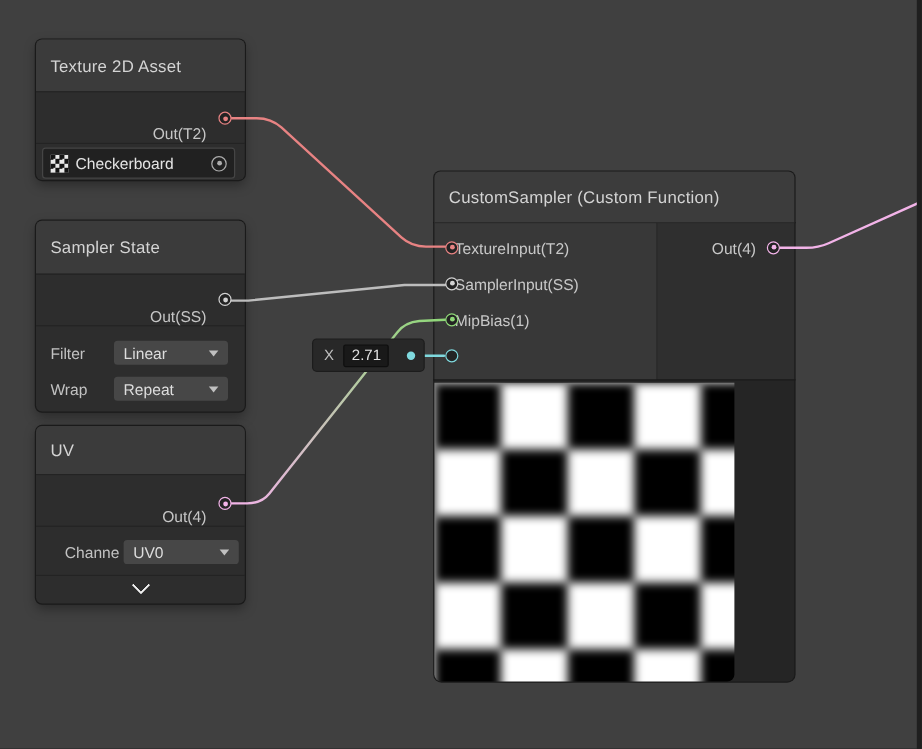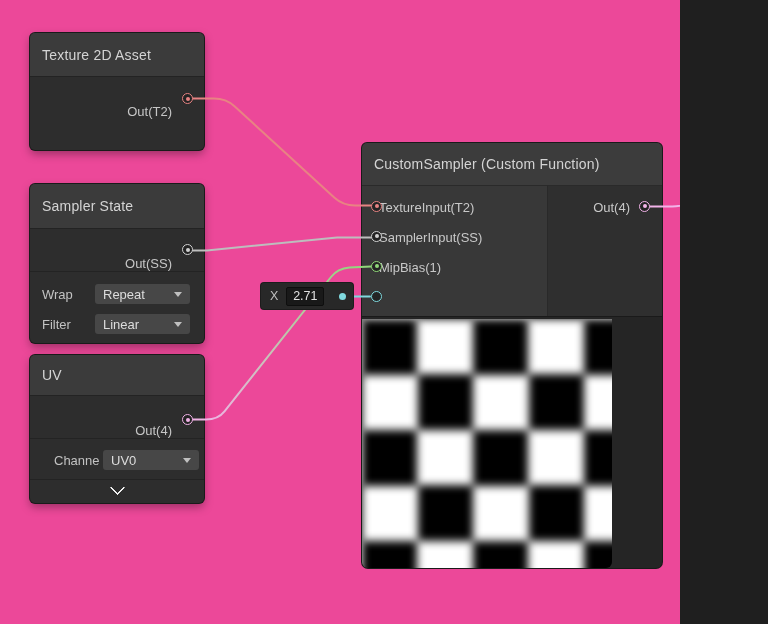--- a/index.html
+++ b/index.html
@@ -1,19 +1,19 @@
 <!DOCTYPE html>
 <html><head>
 <meta charset="utf-8">
 <style>
   * { margin:0; padding:0; box-sizing:border-box; }
   html,body { background:#1F1F1F; }
   #canvas {
-    position:relative; width:680px; height:624px; overflow:hidden;
-    background:#ec4899;
+    position:relative; width:764px; height:624px; overflow:hidden;
+    background:#404040;
     font-family:"Liberation Sans", sans-serif;
     color:#C6C6C6;
   }
   .node {
     position:absolute; background:#2D2D2D; border-radius:5px;
     box-shadow:0 0 0 1px #1A1A1A, 0 4px 10px rgba(0,0,0,.35);
   }
   .node-header {
     height:43px; background:#3B3B3B; border-radius:5px 5px 0 0;
     display:flex; align-items:center; padding:0 12px;
@@ -127,44 +127,53 @@
   <div class="node" id="node-texture-asset" style="left:30px; top:33px; width:174px; height:117px;">
     <div class="node-header">
       <span>Texture 2D Asset</span>
     </div>
     <div class="row out-row">
       <span>Out(T2)</span>
     </div>
     <span class="port" style="left: 152px; top: 60px; color: rgb(232, 131, 131);">
         <span class="port-dot"></span>
       </span>
+    <div class="row sep" style="height:30px;">
+      <div class="obj-field">
+        <span class="checker-icon"></span>
+        <span class="obj-label">Checkerboard</span>
+        <span class="picker">
+            <span class="picker-dot"></span>
+          </span>
+      </div>
+    </div>
   </div>
 
   <div class="node" id="node-sampler-state" style="left:30px; top:184px; width:174px; height:159px;">
     <div class="node-header" style="height:44px;">
       <span>Sampler State</span>
     </div>
     <div class="row out-row">
       <span>Out(SS)</span>
     </div>
     <span class="port" style="left: 152px; top: 60px; color: rgb(210, 210, 210);">
         <span class="port-dot"></span>
       </span>
     <div class="controls sep">
+      <div class="ctrl-row">
+        <span class="ctrl-label">Filter</span>
+        <div class="dropdown" style="width:95px;">
+          <span>Linear</span>
+          <span class="dd-arrow"></span>
+        </div>
+      </div>
       <div class="ctrl-row">
         <span class="ctrl-label">Wrap</span>
         <div class="dropdown" style="width:95px;">
           <span>Repeat</span>
-          <span class="dd-arrow"></span>
-        </div>
-      </div>
-      <div class="ctrl-row">
-        <span class="ctrl-label">Filter</span>
-        <div class="dropdown" style="width:95px;">
-          <span>Linear</span>
           <span class="dd-arrow"></span>
         </div>
       </div>
     </div>
   </div>
 
   <div class="node" id="node-uv" style="left:30px; top:355px; width:174px; height:148px;">
     <div class="node-header" style="height:40px;">
       <span>UV</span>
     </div>

